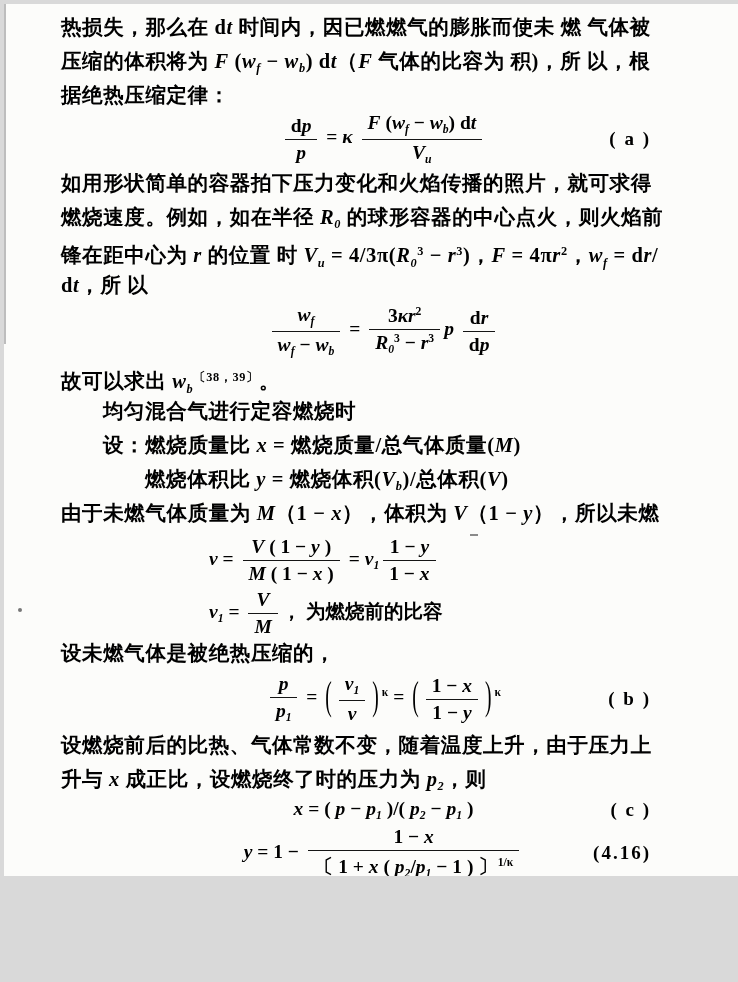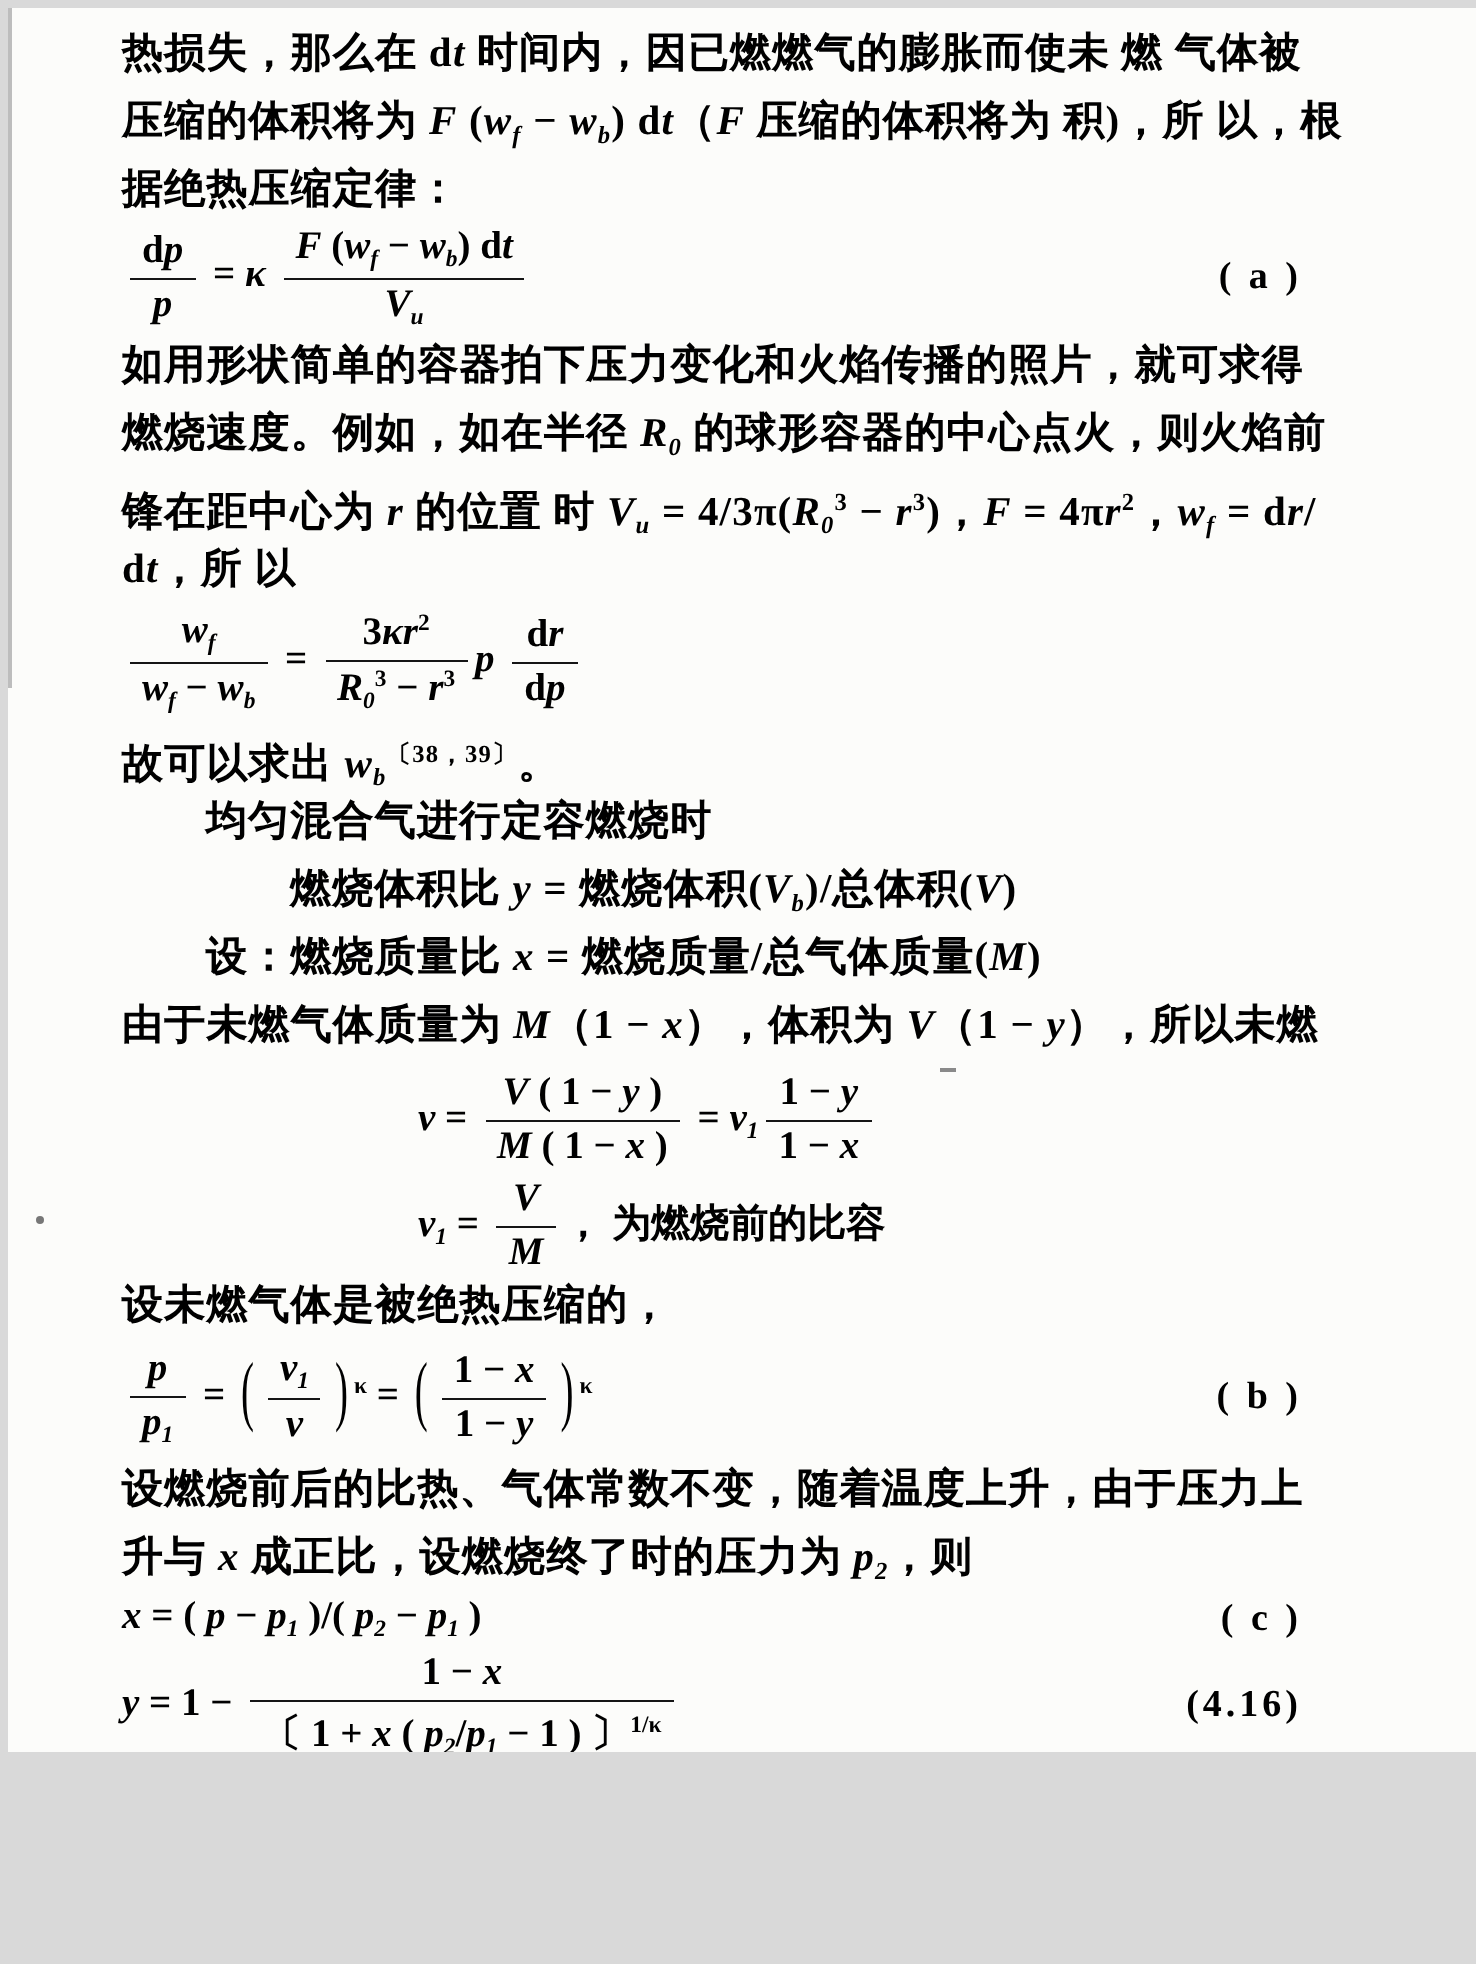--- a/index.html
+++ b/index.html
@@ -13,21 +13,21 @@
   .speck2 { position:absolute; left:466px; top:530px; width:8px; height:2px; background:#8a8a8a; }
   .content { position:absolute; left:57px; top:6px; width:645px; }
   .tline {
     font-size:20.5px; line-height:34px; height:34px;
     white-space:nowrap; letter-spacing:0.6px; font-weight:600;
   }
   .ind1 { padding-left:42px; }
   .ind2 { padding-left:84px; }
   .frow {
     position:relative; text-align:center; font-size:19.5px; font-weight:600;
-    display:flex; align-items:center; 
+    display:flex; align-items:center; justify-content:center;
   }
   .frow .fbody { display:inline-block; white-space:nowrap; }
   .frow.left { justify-content:flex-start; padding-left:148px; }
   .flabel { position:absolute; right:55px; top:50%; transform:translateY(-50%); font-size:19px; letter-spacing:2px; }
   .frac { display:inline-block; vertical-align:middle; text-align:center; margin:0 4px; }
   .frac > .num { display:block; padding:0 6px 2px; border-bottom:1.6px solid #151515; }
   .frac > .den { display:block; padding:2px 6px 0; }
   .var { font-style:italic; }
   .sub { font-size:0.6em; vertical-align:-0.35em; font-style:italic; }
   .sup { font-size:0.6em; vertical-align:0.6em; font-style:normal; }
@@ -44,41 +44,41 @@
 </head>
 <body>
 
 <div class="page">
   <div class="edge-line"></div>
   <div class="speck"></div>
   <div class="speck2"></div>
 
   <div class="content">
     <div class="tline"><span class="txt">热损失，那么在 d</span><span class="var">t</span><span class="txt"> 时间内，因已燃燃气的膨胀而使未 燃 气体被</span></div>
-    <div class="tline"><span class="txt">压缩的体积将为 </span><span class="var">F</span><span class="txt"> (</span><span class="var">w</span><span class="sub">f</span><span class="txt"> − </span><span class="var">w</span><span class="sub">b</span><span class="txt">) d</span><span class="var">t</span><span class="txt">（</span><span class="var">F</span><span class="txt"> 压缩的体积将为 积)，所 以，根</span></div>
+    <div class="tline"><span class="txt">压缩的体积将为 </span><span class="var">F</span><span class="txt"> (</span><span class="var">w</span><span class="sub">f</span><span class="txt"> − </span><span class="var">w</span><span class="sub">b</span><span class="txt">) d</span><span class="var">t</span><span class="txt">（</span><span class="var">F</span><span class="txt"> 气体的比容为 积)，所 以，根</span></div>
     <div class="tline"><span class="txt">据绝热压缩定律：</span></div>
 
     <div class="frow" id="f-a">
       <span class="fbody"><span class="frac"><span class="num"><span class="txt">d</span><span class="var">p</span></span><span class="den"><span class="var">p</span></span></span><span class="txt"> = </span><span class="var">κ</span><span class="txt"> </span><span class="frac"><span class="num"><span class="var">F</span><span class="txt"> (</span><span class="var">w</span><span class="sub">f</span><span class="txt"> − </span><span class="var">w</span><span class="sub">b</span><span class="txt">) d</span><span class="var">t</span></span><span class="den"><span class="var">V</span><span class="sub">u</span></span></span></span>
       <span class="flabel">( a )</span>
     </div>
 
     <div class="tline"><span class="txt">如用形状简单的容器拍下压力变化和火焰传播的照片，就可求得</span></div>
     <div class="tline"><span class="txt">燃烧速度。例如，如在半径 </span><span class="var">R</span><span class="sub">0</span><span class="txt"> 的球形容器的中心点火，则火焰前</span></div>
     <div class="tline"><span class="txt">锋在距中心为 </span><span class="var">r</span><span class="txt"> 的位置 时 </span><span class="var">V</span><span class="sub">u</span><span class="txt"> = 4/3π(</span><span class="var">R</span><span class="sub">0</span><span class="sup">3</span><span class="txt"> − </span><span class="var">r</span><span class="sup">3</span><span class="txt">)，</span><span class="var">F</span><span class="txt"> = 4π</span><span class="var">r</span><span class="sup">2</span><span class="txt">，</span><span class="var">w</span><span class="sub">f</span><span class="txt"> = d</span><span class="var">r</span><span class="txt">/</span></div>
     <div class="tline"><span class="txt">d</span><span class="var">t</span><span class="txt">，所 以</span></div>
 
     <div class="frow" id="f-mid">
       <span class="fbody"><span class="frac"><span class="num"><span class="var">w</span><span class="sub">f</span></span><span class="den"><span class="var">w</span><span class="sub">f</span><span class="txt"> − </span><span class="var">w</span><span class="sub">b</span></span></span><span class="txt"> = </span><span class="frac"><span class="num"><span class="txt">3</span><span class="var">κ</span><span class="var">r</span><span class="sup">2</span></span><span class="den"><span class="var">R</span><span class="sub">0</span><span class="sup">3</span><span class="txt"> − </span><span class="var">r</span><span class="sup">3</span></span></span><span class="var">p</span><span class="txt">  </span><span class="frac"><span class="num"><span class="txt">d</span><span class="var">r</span></span><span class="den"><span class="txt">d</span><span class="var">p</span></span></span></span>
     </div>
 
     <div class="tline"><span class="txt">故可以求出 </span><span class="var">w</span><span class="sub">b</span><span class="sup">〔38，39〕</span><span class="txt">。</span></div>
     <div class="tline ind1"><span class="txt">均匀混合气进行定容燃烧时</span></div>
+    <div class="tline ind1"><span class="txt">设：燃烧质量比 </span><span class="var">x</span><span class="txt"> = 燃烧质量/总气体质量(</span><span class="var">M</span><span class="txt">)</span></div>
     <div class="tline ind2"><span class="txt">燃烧体积比 </span><span class="var">y</span><span class="txt"> = 燃烧体积(</span><span class="var">V</span><span class="sub">b</span><span class="txt">)/总体积(</span><span class="var">V</span><span class="txt">)</span></div>
-    <div class="tline ind1"><span class="txt">设：燃烧质量比 </span><span class="var">x</span><span class="txt"> = 燃烧质量/总气体质量(</span><span class="var">M</span><span class="txt">)</span></div>
     <div class="tline"><span class="txt">由于未燃气体质量为 </span><span class="var">M</span><span class="txt">（1 − </span><span class="var">x</span><span class="txt">），体积为 </span><span class="var">V</span><span class="txt">（1 − </span><span class="var">y</span><span class="txt">），所以未燃</span></div>
 
     <div class="frow left" id="f-v">
       <span class="fbody"><span class="var">v</span><span class="txt"> = </span><span class="frac"><span class="num"><span class="var">V</span><span class="txt"> ( 1 − </span><span class="var">y</span><span class="txt"> )</span></span><span class="den"><span class="var">M</span><span class="txt"> ( 1 − </span><span class="var">x</span><span class="txt"> )</span></span></span><span class="txt"> = </span><span class="var">v</span><span class="sub">1</span><span class="frac"><span class="num"><span class="txt">1 − </span><span class="var">y</span></span><span class="den"><span class="txt">1 − </span><span class="var">x</span></span></span></span>
     </div>
 
     <div class="frow left" id="f-v1">
       <span class="fbody"><span class="var">v</span><span class="sub">1</span><span class="txt"> = </span><span class="frac"><span class="num"><span class="var">V</span></span><span class="den"><span class="var">M</span></span></span><span class="txt">，  为燃烧前的比容</span></span>
     </div>
 

